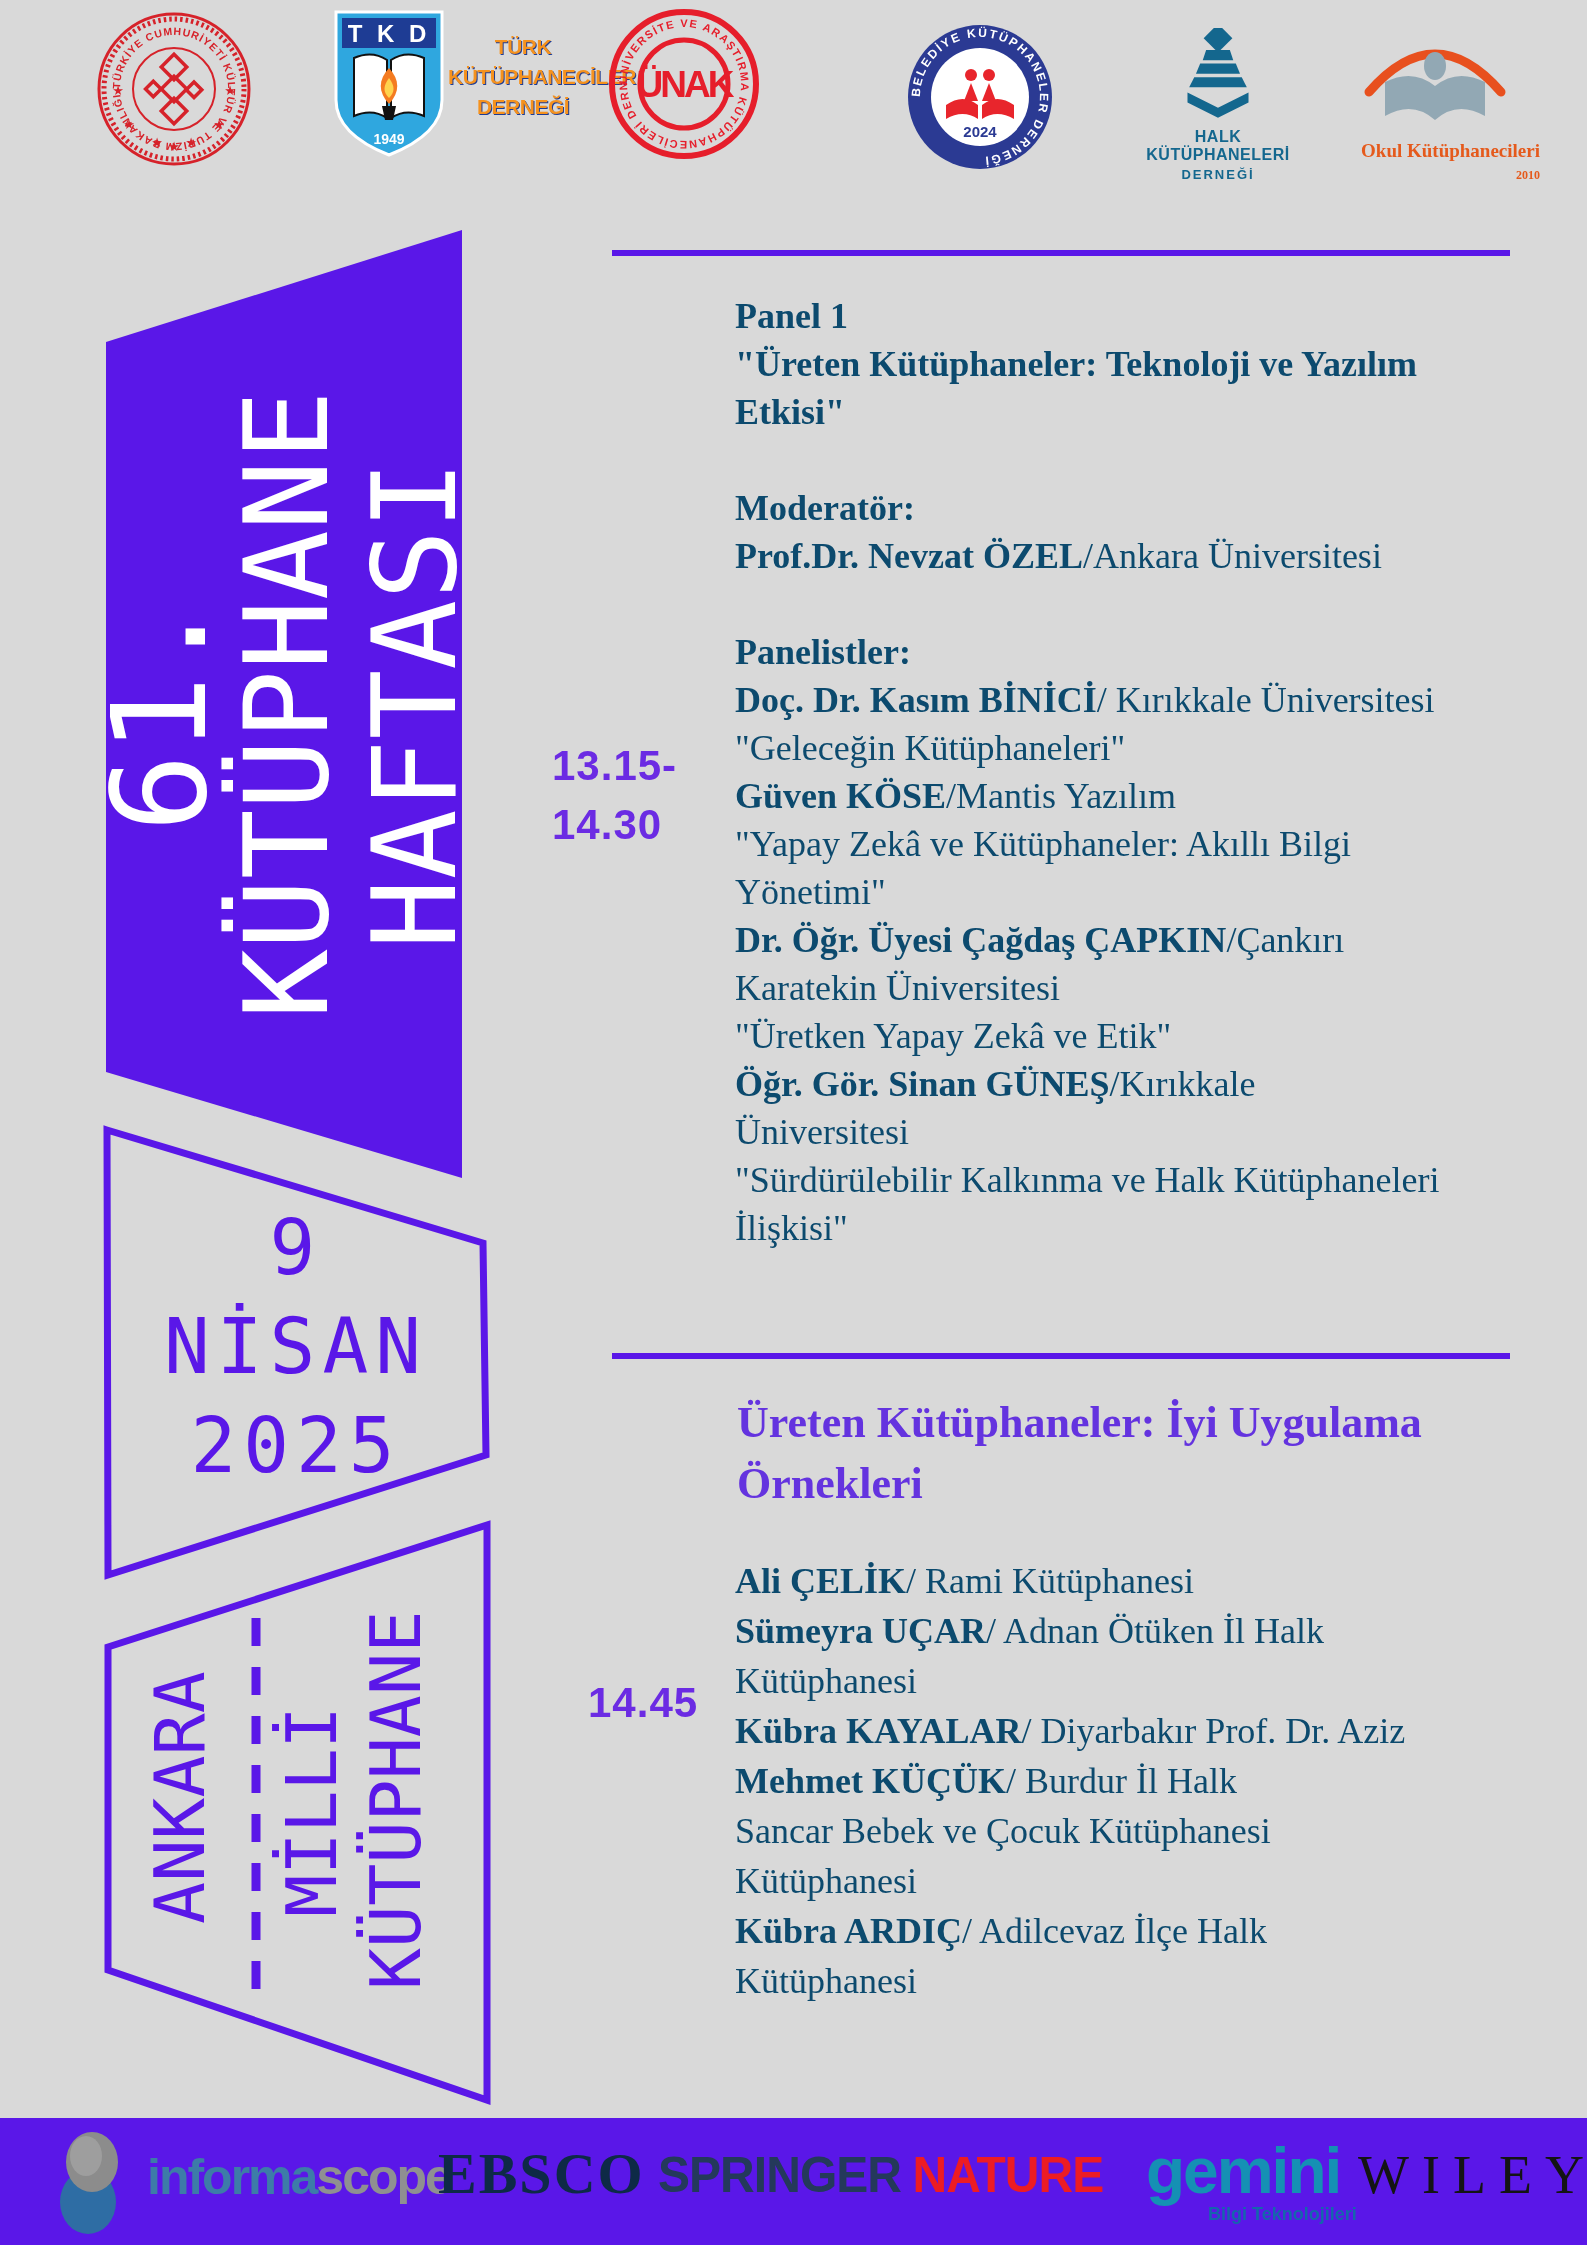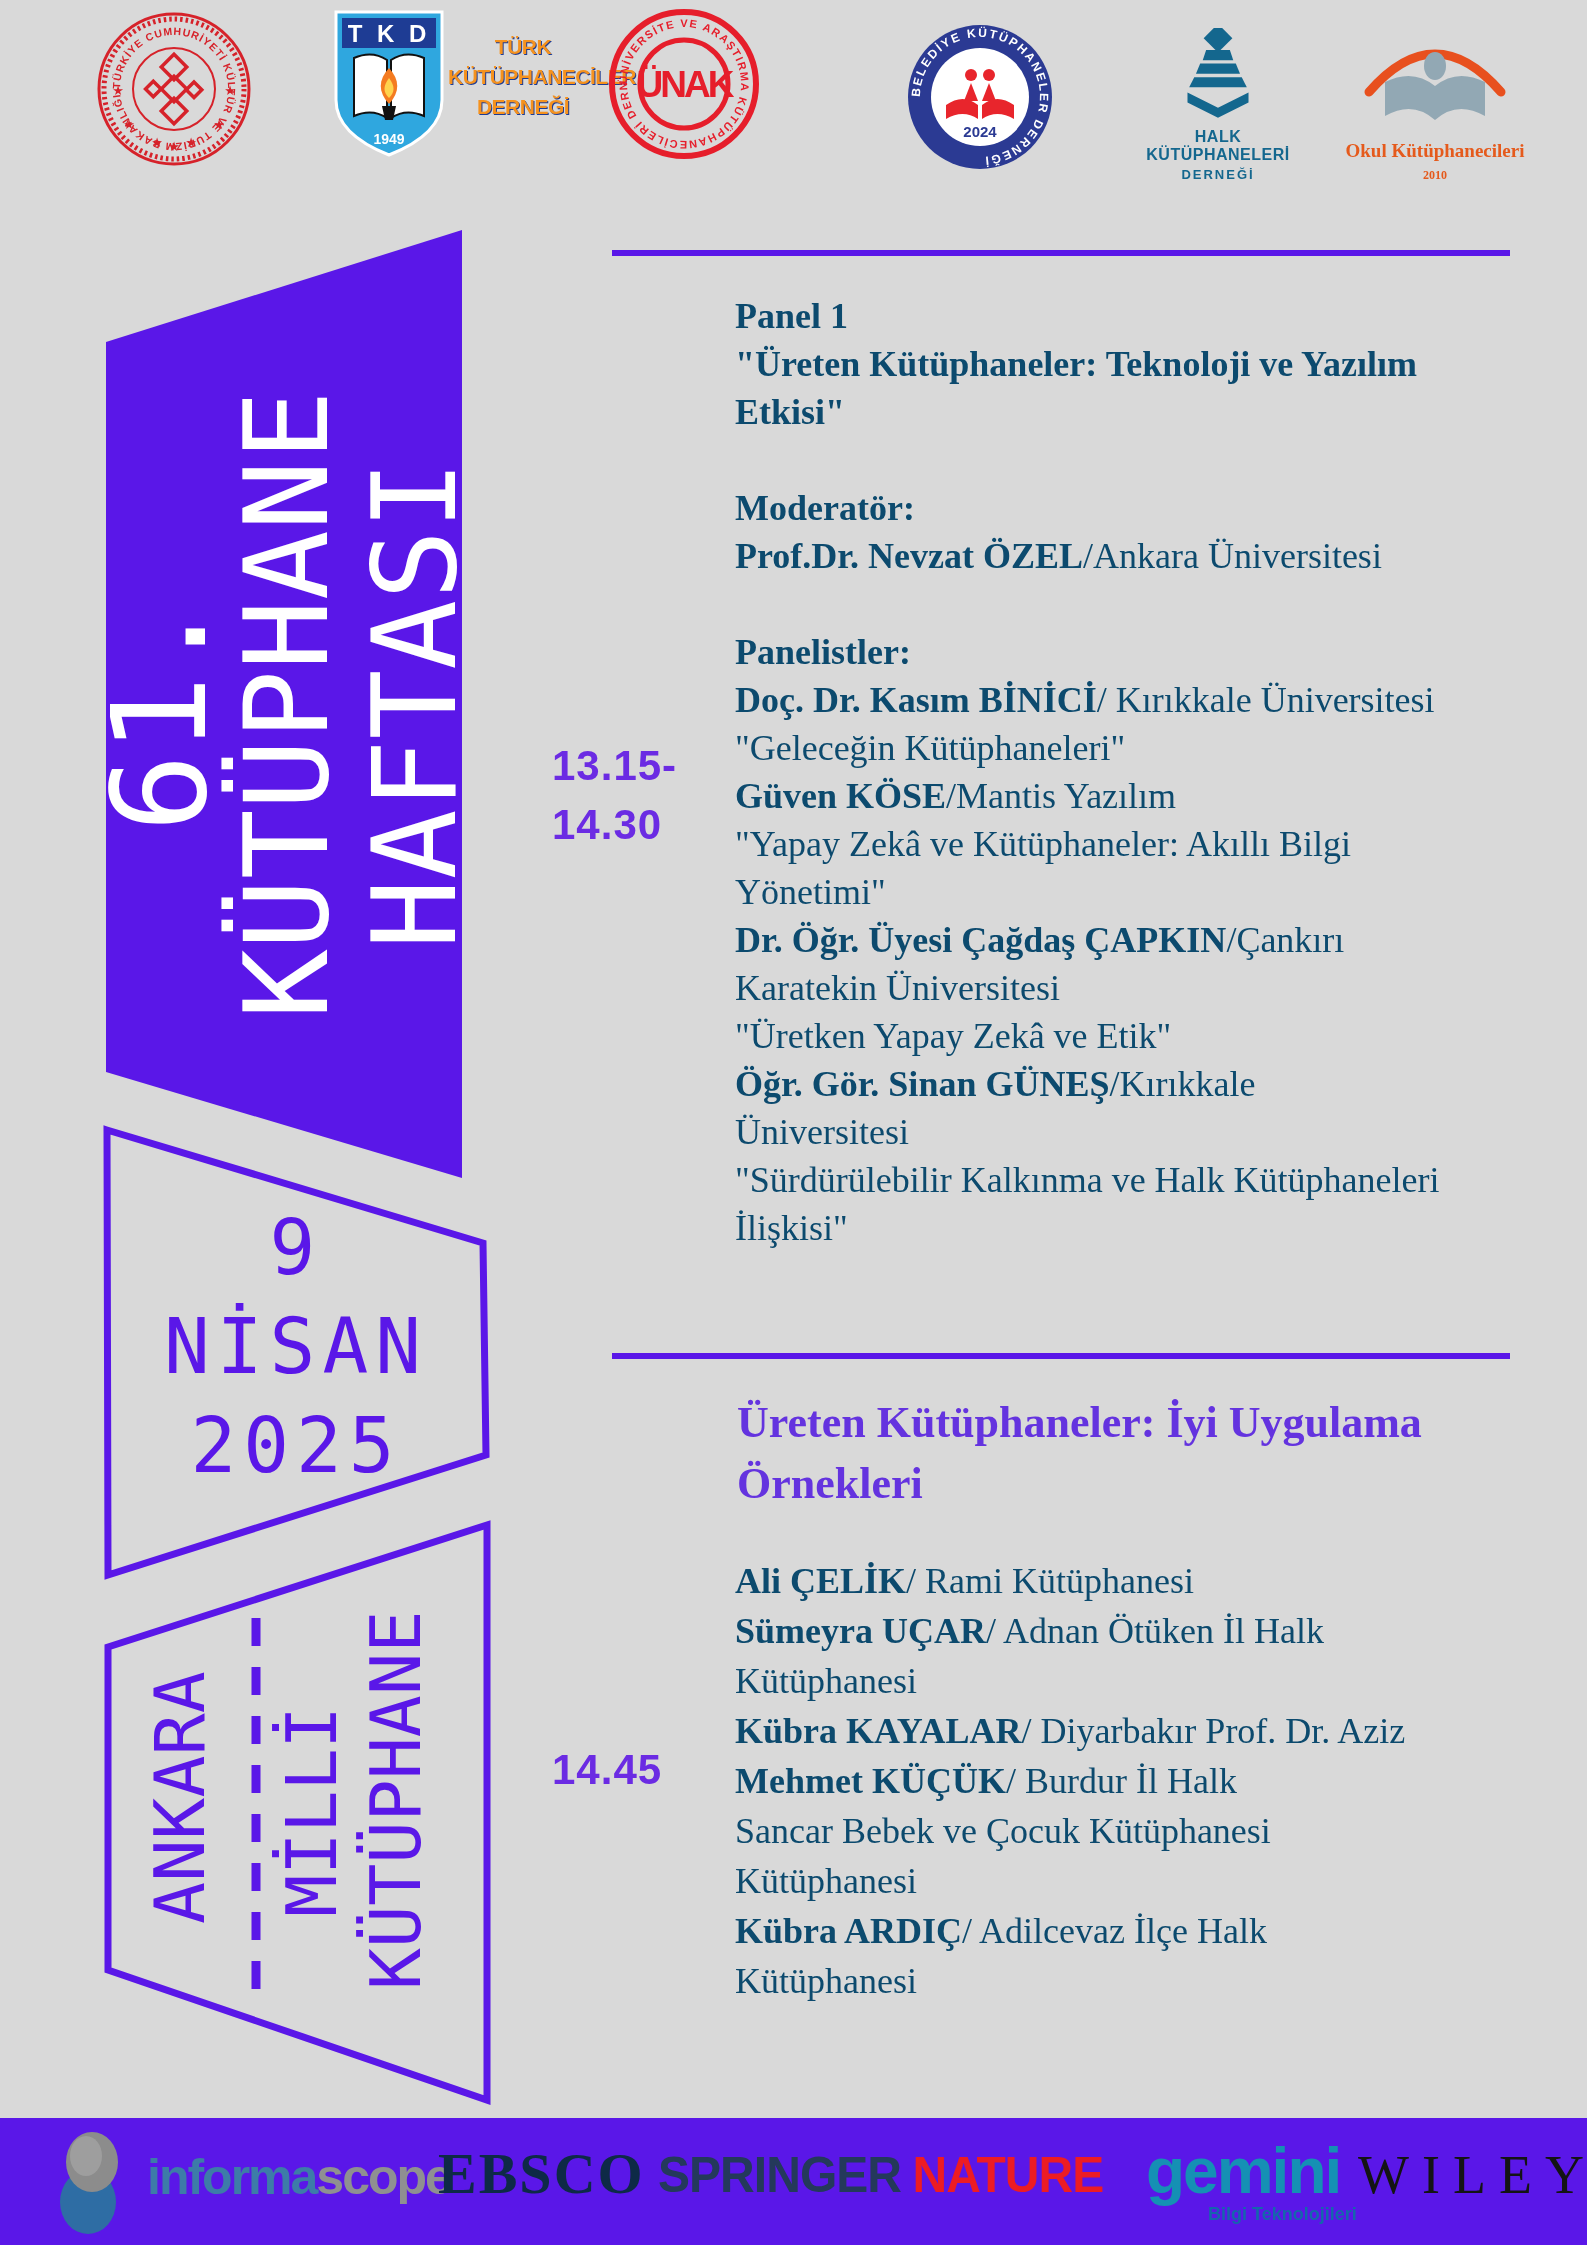--- a/index.html
+++ b/index.html
@@ -7,21 +7,21 @@
           font-family:"Liberation Sans",sans-serif;}
   
   .logo{position:absolute;}
   svg text{font-family:"Liberation Sans",sans-serif;}
   .tkd-name{position:absolute;left:448px;top:32px;width:150px;text-align:center;
     color:#F5921E;font-weight:bold;font-size:21px;line-height:30px;letter-spacing:-0.5px;
     text-shadow:1px 1px 0 #1e3c94;}
   .halk-text{position:absolute;left:1128px;top:128px;width:180px;text-align:center;color:#14678E;}
   .halk-text .l1{font-size:16px;font-weight:bold;letter-spacing:0.5px;}
   .halk-text .l2{font-size:13px;font-weight:bold;letter-spacing:2px;margin-top:3px;}
-  .okul-text{position:absolute;left:1330px;top:140px;width:210px;text-align:center;}
+  .okul-text{position:absolute;left:1330px;top:140px;width:210px;text-align:right;}
   .okul-text .l1{font-family:"Liberation Serif",serif;font-weight:bold;font-size:19px;color:#E55A1C;}
   .okul-text .l2{font-family:"Liberation Serif",serif;font-weight:bold;font-size:12px;color:#E55A1C;margin-top:6px;}
   
   #shapes{position:absolute;left:0;top:0;pointer-events:none;}
   
   .vcol{position:absolute;writing-mode:vertical-rl;transform:rotate(180deg);
         font-family:"DejaVu Sans Mono",monospace;text-align:center;white-space:nowrap;}
   .v-banner{color:#FFFFFF;}
   .v-purple{color:#5A17E8;}
   #bcol1{left:112px;top:560px;width:96px;height:310px;font-size:130px;line-height:96px;}
@@ -32,21 +32,21 @@
   #vcol3{left:364px;top:1604px;width:64px;height:392px;font-size:70px;line-height:64px;}
   
   #datebox{position:absolute;left:107px;top:1198px;width:378px;text-align:center;
      font-family:"DejaVu Sans Mono",monospace;color:#5A17E8;font-size:76px;line-height:99px;letter-spacing:7px;}
   
   .hr{position:absolute;left:612px;width:898px;height:6px;background:#5A17E8;}
   #hr1{top:250px;}
   #hr2{top:1353px;}
   .time{position:absolute;left:552px;color:#6B2BE3;font-weight:bold;font-size:42px;line-height:59px;letter-spacing:1px;}
   #time1{top:736px;}
-  #time2{top:1740px;}
+  #time2{top:1673px;margin-left:36px;}
   .prog{position:absolute;left:735px;width:790px;color:#0c4a6e;
         font-family:"Liberation Serif",serif;font-size:36px;}
   #sess1{top:292px;}
   .pline{height:48px;line-height:48px;white-space:nowrap;}
   .pline2{height:50px;line-height:50px;white-space:nowrap;}
   .b{font-weight:bold;}
   .sp{height:48px;}
   #title2{position:absolute;left:737px;top:1392px;color:#6433DF;font-family:"Liberation Serif",serif;
           font-weight:bold;font-size:44px;line-height:61px;}
   #sess2{top:1556px;}

